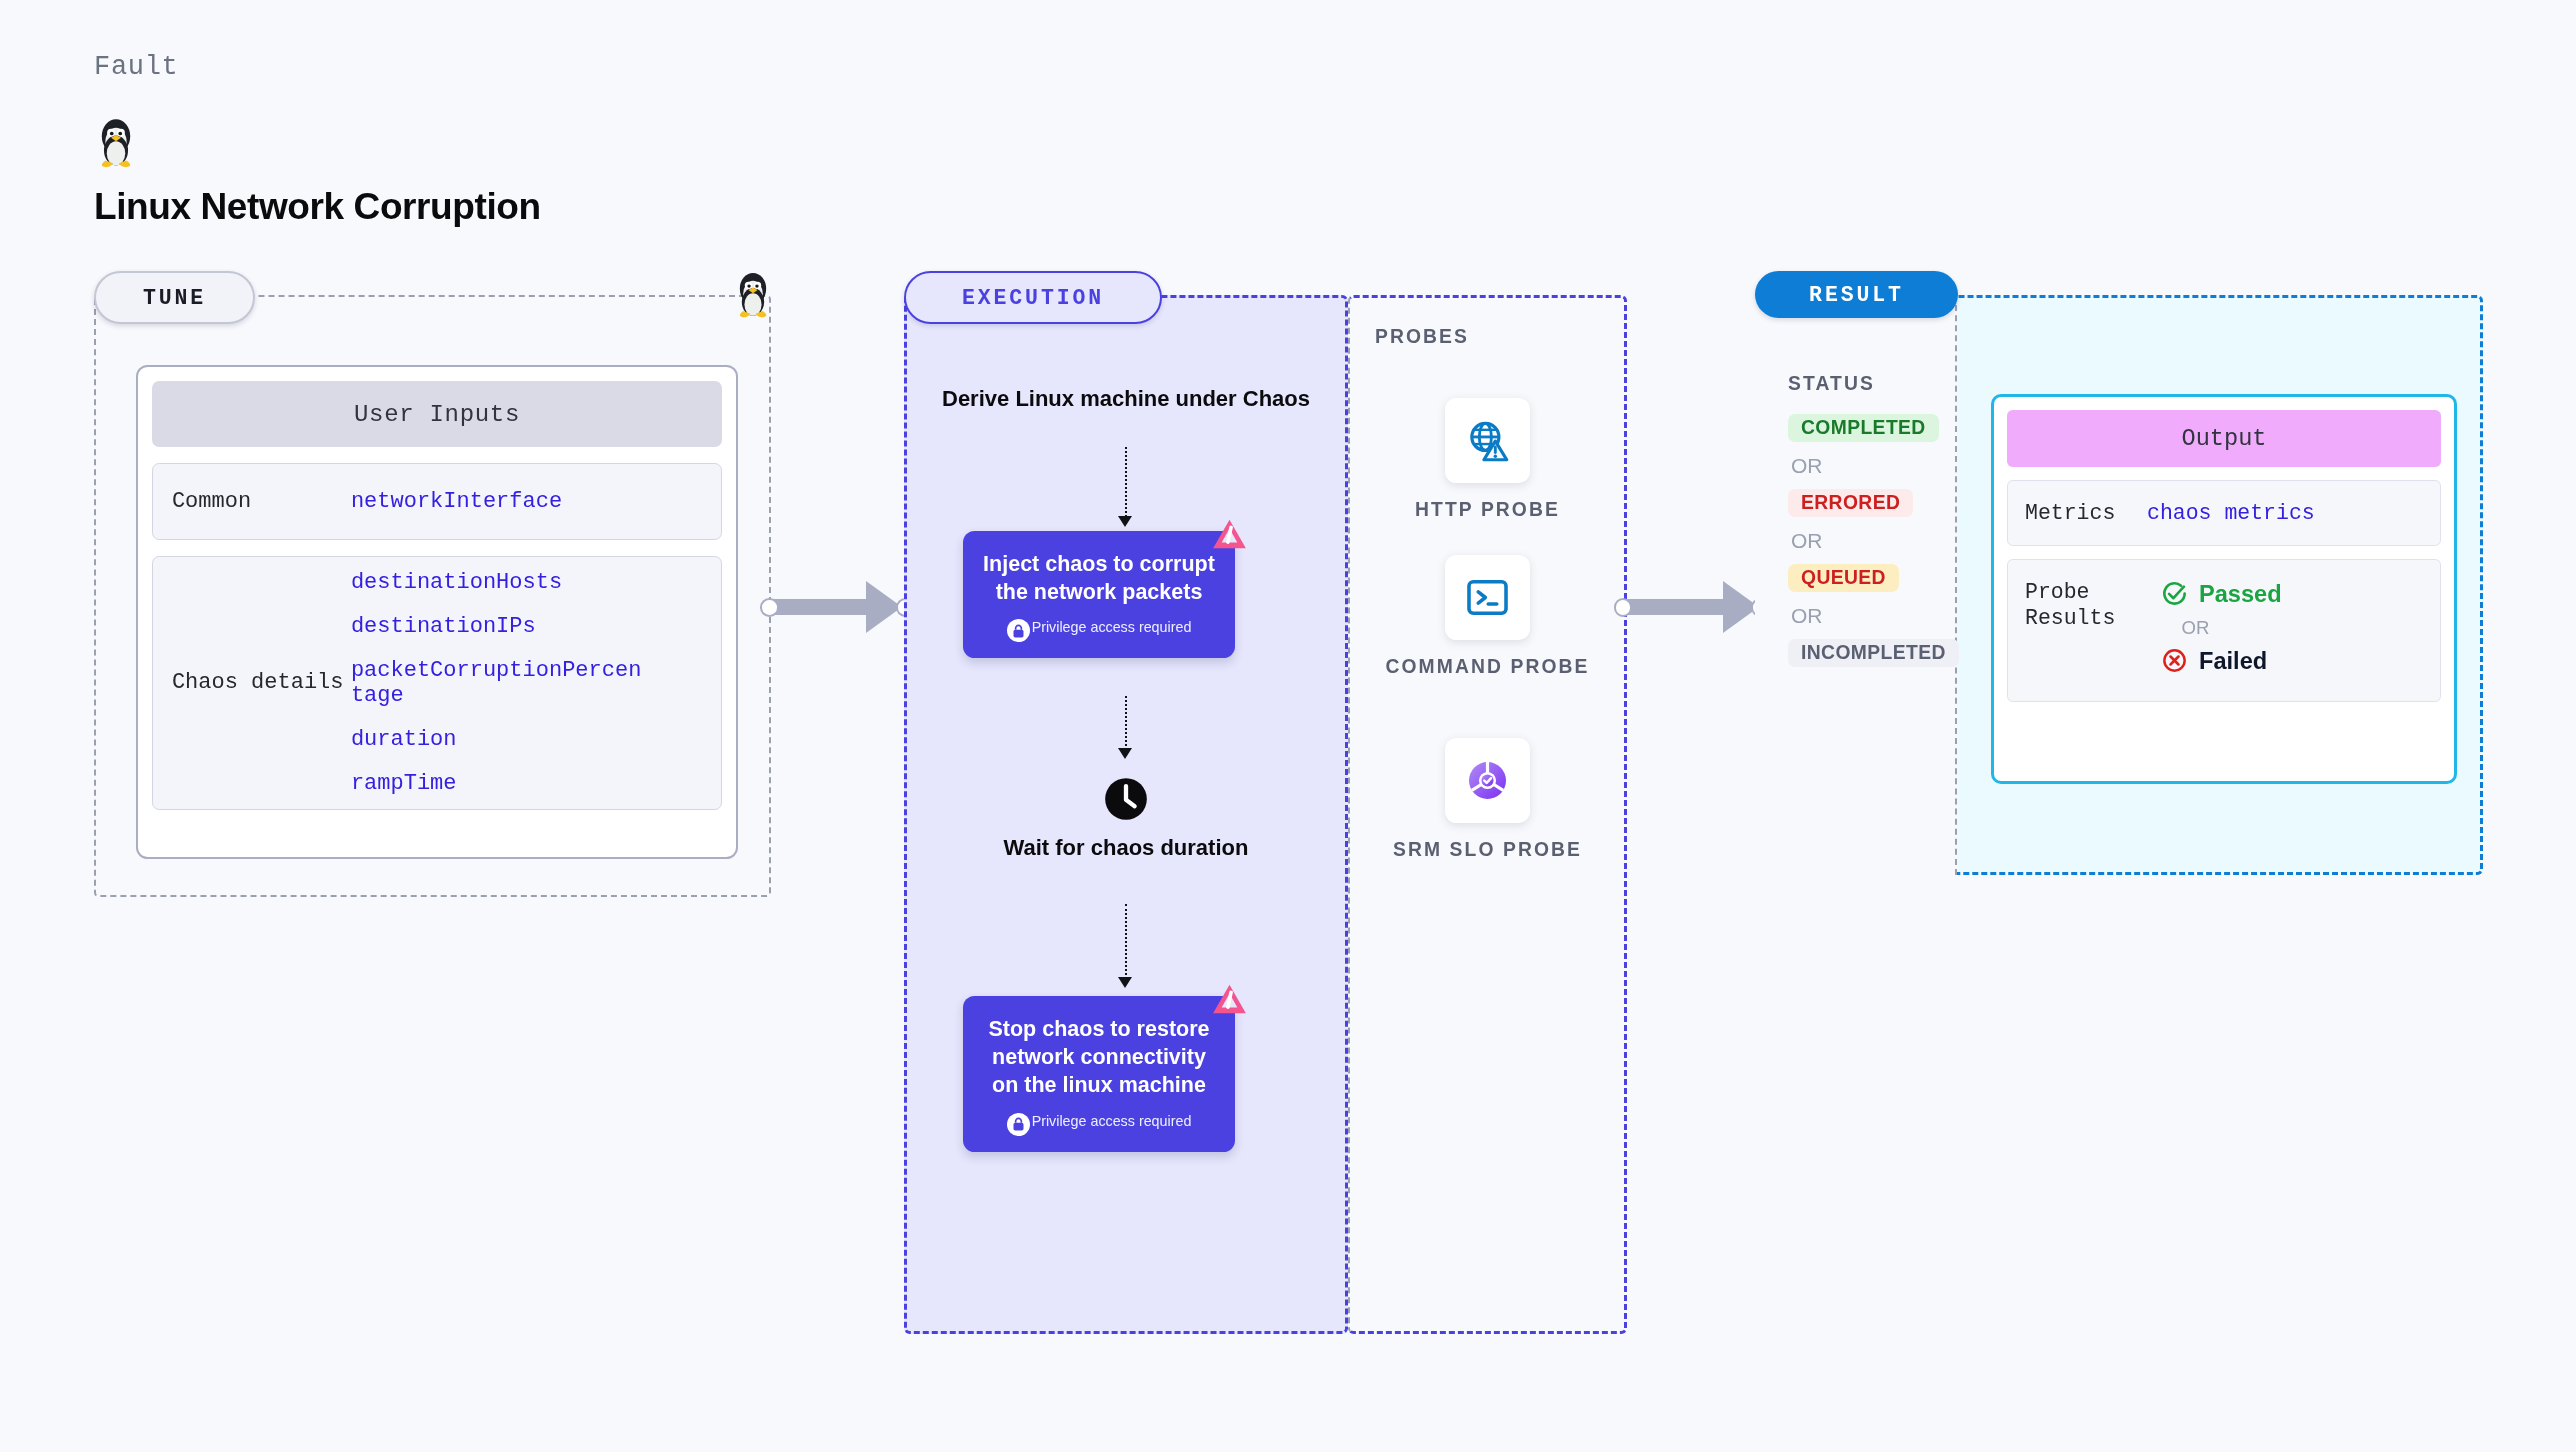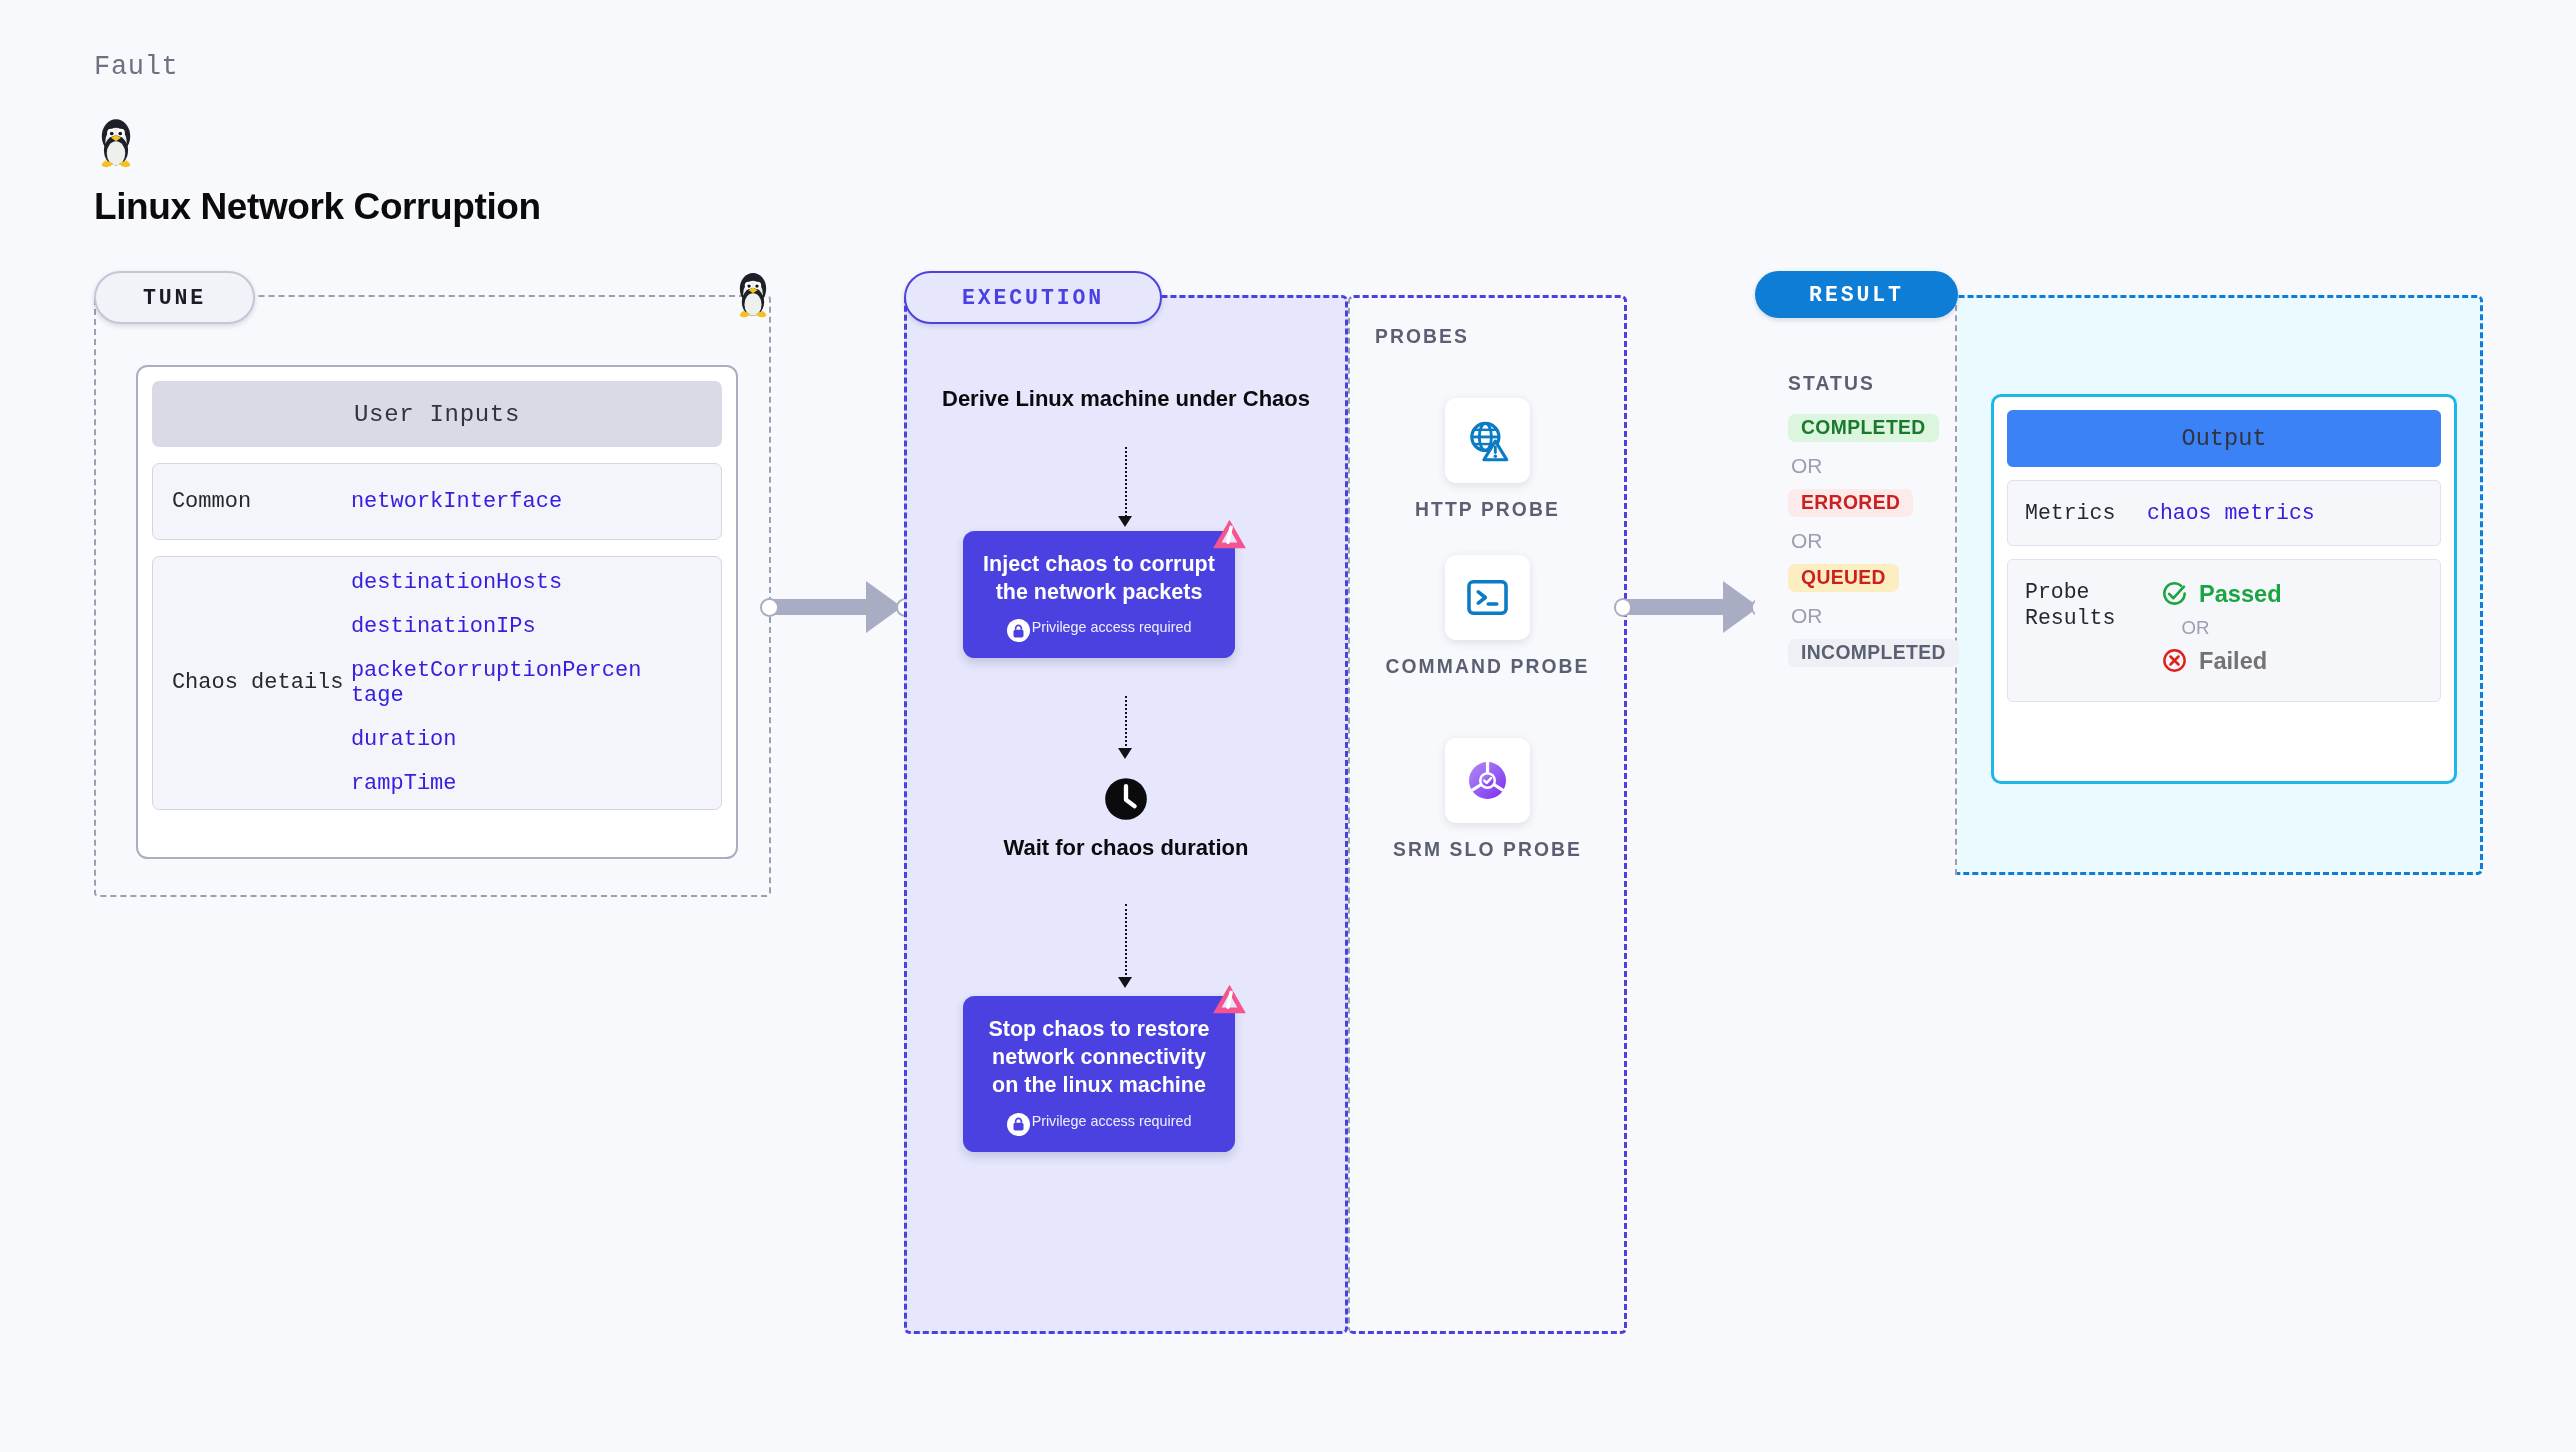--- a/index.html
+++ b/index.html
@@ -172,37 +172,37 @@
   .status-or { font-size: 21px; color: #9aa0b0; padding: 11.5px 2.9px; }
 
   
   .output-card {
     position: absolute; left: 1991px; top: 394px;
     width: 466px; height: 390px;
     background: #ffffff; border: 3.6px solid #1fb6e8; border-radius: 10px;
     padding: 13px;
   }
   .out-head {
-    height: 57px; background: #3b82f6; border-radius: 5.7px;
+    height: 57px; background: #f0abfc; border-radius: 5.7px;
     display: flex; align-items: center; justify-content: center;
     font-family: "Liberation Mono", monospace; font-size: 23.6px; color: #31343f;
   }
   .out-row {
     margin-top: 13px; background: #f6f7fb; border: 1.4px solid #dfe2ec; border-radius: 5.7px;
     display: flex; align-items: center; padding: 15.8px 17px; min-height: 66px;
   }
   .out-key {
     font-family: "Liberation Mono", monospace; font-size: 21.5px; color: #26282f;
     width: 122px; flex: 0 0 122px; line-height: 1.25;
   }
   .out-val-mono { font-family: "Liberation Mono", monospace; font-size: 21.5px; color: #3520e0; }
   .pr-stack { display: flex; flex-direction: column; align-items: flex-start; gap: 7.2px; padding-left: 13px; }
   .pr-line { display: flex; align-items: center; gap: 10px; }
   .pr-pass { font-size: 23.6px; font-weight: bold; color: #1aa442; }
-  .pr-fail { font-size: 23.6px; font-weight: bold; color: #737373; }
+  .pr-fail { font-size: 23.6px; font-weight: bold; color: #0f172a; }
   .pr-or { font-size: 18.6px; color: #9aa0b0; padding-left: 21.5px; }
 
   
   .conn { position: absolute; }
   .conn-shaft { position: absolute; height: 15.8px; background: #a9adc4; }
   .conn-head {
     position: absolute; width: 0; height: 0;
     border-top: 26px solid transparent; border-bottom: 26px solid transparent;
     border-left: 36px solid #a9adc4;
   }

